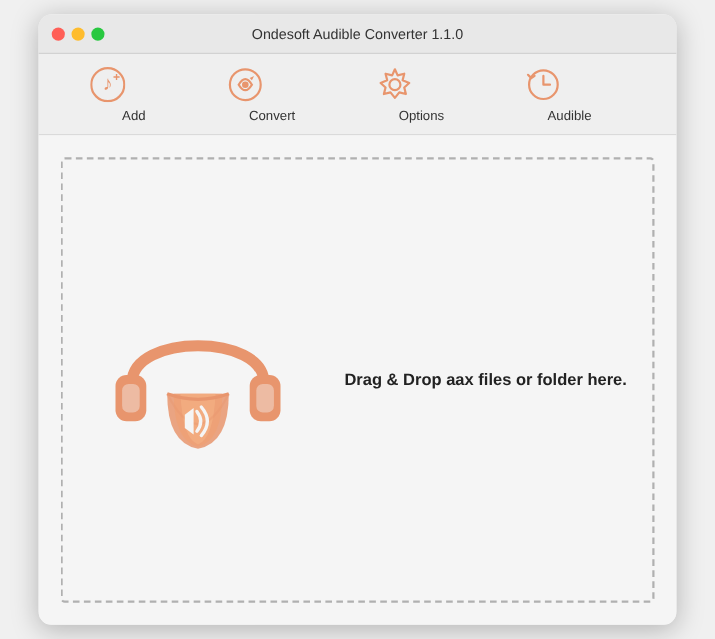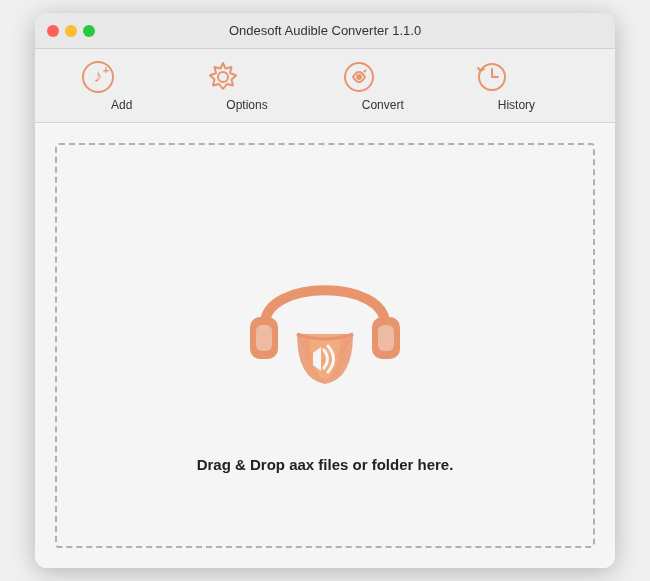--- a/index.html
+++ b/index.html
@@ -106,21 +106,21 @@
       padding: 20px;
       background: #f5f5f5;
     }
 
     .drop-zone {
       width: 100%;
       height: 100%;
       border: 2.5px dashed #b0b0b0;
       border-radius: 4px;
       display: flex;
-      flex-direction: column;
+      flex-direction: row;
       align-items: center;
       justify-content: center;
       gap: 33px;
     }
 
     .drop-icon {
       color: #e8956d;
     }
 
     .drop-text {
@@ -153,49 +153,49 @@
           <text x="16" y="21" text-anchor="middle" font-size="18" fill="#e8956d">♪</text>
           <text x="24" y="13" text-anchor="middle" font-size="11" fill="#e8956d" font-weight="bold">+</text>
         </svg>
       </div>
       <span class="toolbar-label">Add</span>
     </button>
 
     <button class="toolbar-btn">
       <div class="toolbar-icon">
         <svg width="32" height="32" viewBox="0 0 32 32" xmlns="http://www.w3.org/2000/svg">
-          <path d="M16 2 L18.5 7.5 L24.5 6 L23 12 L29 14.5 L24.5 18.5 L26 24.5 L20 23 L16 28 L12 23 L6 24.5 L7.5 18.5 L3 14.5 L9 12 L7.5 6 L13.5 7.5 Z" fill="none" stroke="#e8956d" stroke-width="2" stroke-linejoin="round"></path>
-          <circle cx="16" cy="16" r="5" fill="none" stroke="#e8956d" stroke-width="2"></circle>
-        </svg>
-      </div>
-      <span class="toolbar-label">Options</span>
-    </button>
-
-    <button class="toolbar-btn">
-      <div class="toolbar-icon">
-        <svg width="32" height="32" viewBox="0 0 32 32" xmlns="http://www.w3.org/2000/svg">
           <circle cx="16" cy="16" r="14" fill="none" stroke="#e8956d" stroke-width="2"></circle>
           <path d="M10 16 Q16 6 22 16 Q16 26 10 16Z" fill="none" stroke="#e8956d" stroke-width="2"></path>
           <circle cx="16" cy="16" r="3" fill="#e8956d"></circle>
 
           <path d="M20 10 L24 8 L22 12Z" fill="#e8956d"></path>
         </svg>
       </div>
       <span class="toolbar-label">Convert</span>
+    </button>
+
+    <button class="toolbar-btn">
+      <div class="toolbar-icon">
+        <svg width="32" height="32" viewBox="0 0 32 32" xmlns="http://www.w3.org/2000/svg">
+          <path d="M16 2 L18.5 7.5 L24.5 6 L23 12 L29 14.5 L24.5 18.5 L26 24.5 L20 23 L16 28 L12 23 L6 24.5 L7.5 18.5 L3 14.5 L9 12 L7.5 6 L13.5 7.5 Z" fill="none" stroke="#e8956d" stroke-width="2" stroke-linejoin="round"></path>
+          <circle cx="16" cy="16" r="5" fill="none" stroke="#e8956d" stroke-width="2"></circle>
+        </svg>
+      </div>
+      <span class="toolbar-label">Options</span>
     </button>
 
     <button class="toolbar-btn">
       <div class="toolbar-icon">
         <svg width="32" height="32" viewBox="0 0 32 32" xmlns="http://www.w3.org/2000/svg">
           <circle cx="16" cy="16" r="13" fill="none" stroke="#e8956d" stroke-width="2"></circle>
           <path d="M16 8 L16 16 L22 16" fill="none" stroke="#e8956d" stroke-width="2" stroke-linecap="round" stroke-linejoin="round"></path>
           <path d="M5 10 L2 7 M5 10 L8 8" fill="none" stroke="#e8956d" stroke-width="2" stroke-linecap="round"></path>
         </svg>
       </div>
-      <span class="toolbar-label">History</span>
+      <span class="toolbar-label">Audible</span>
     </button>
 
   </div>
 
   <div class="main-content">
     <div class="drop-zone">
 
       <div class="drop-icon">
         <svg width="200" height="200" viewBox="0 0 200 200" xmlns="http://www.w3.org/2000/svg">
 

